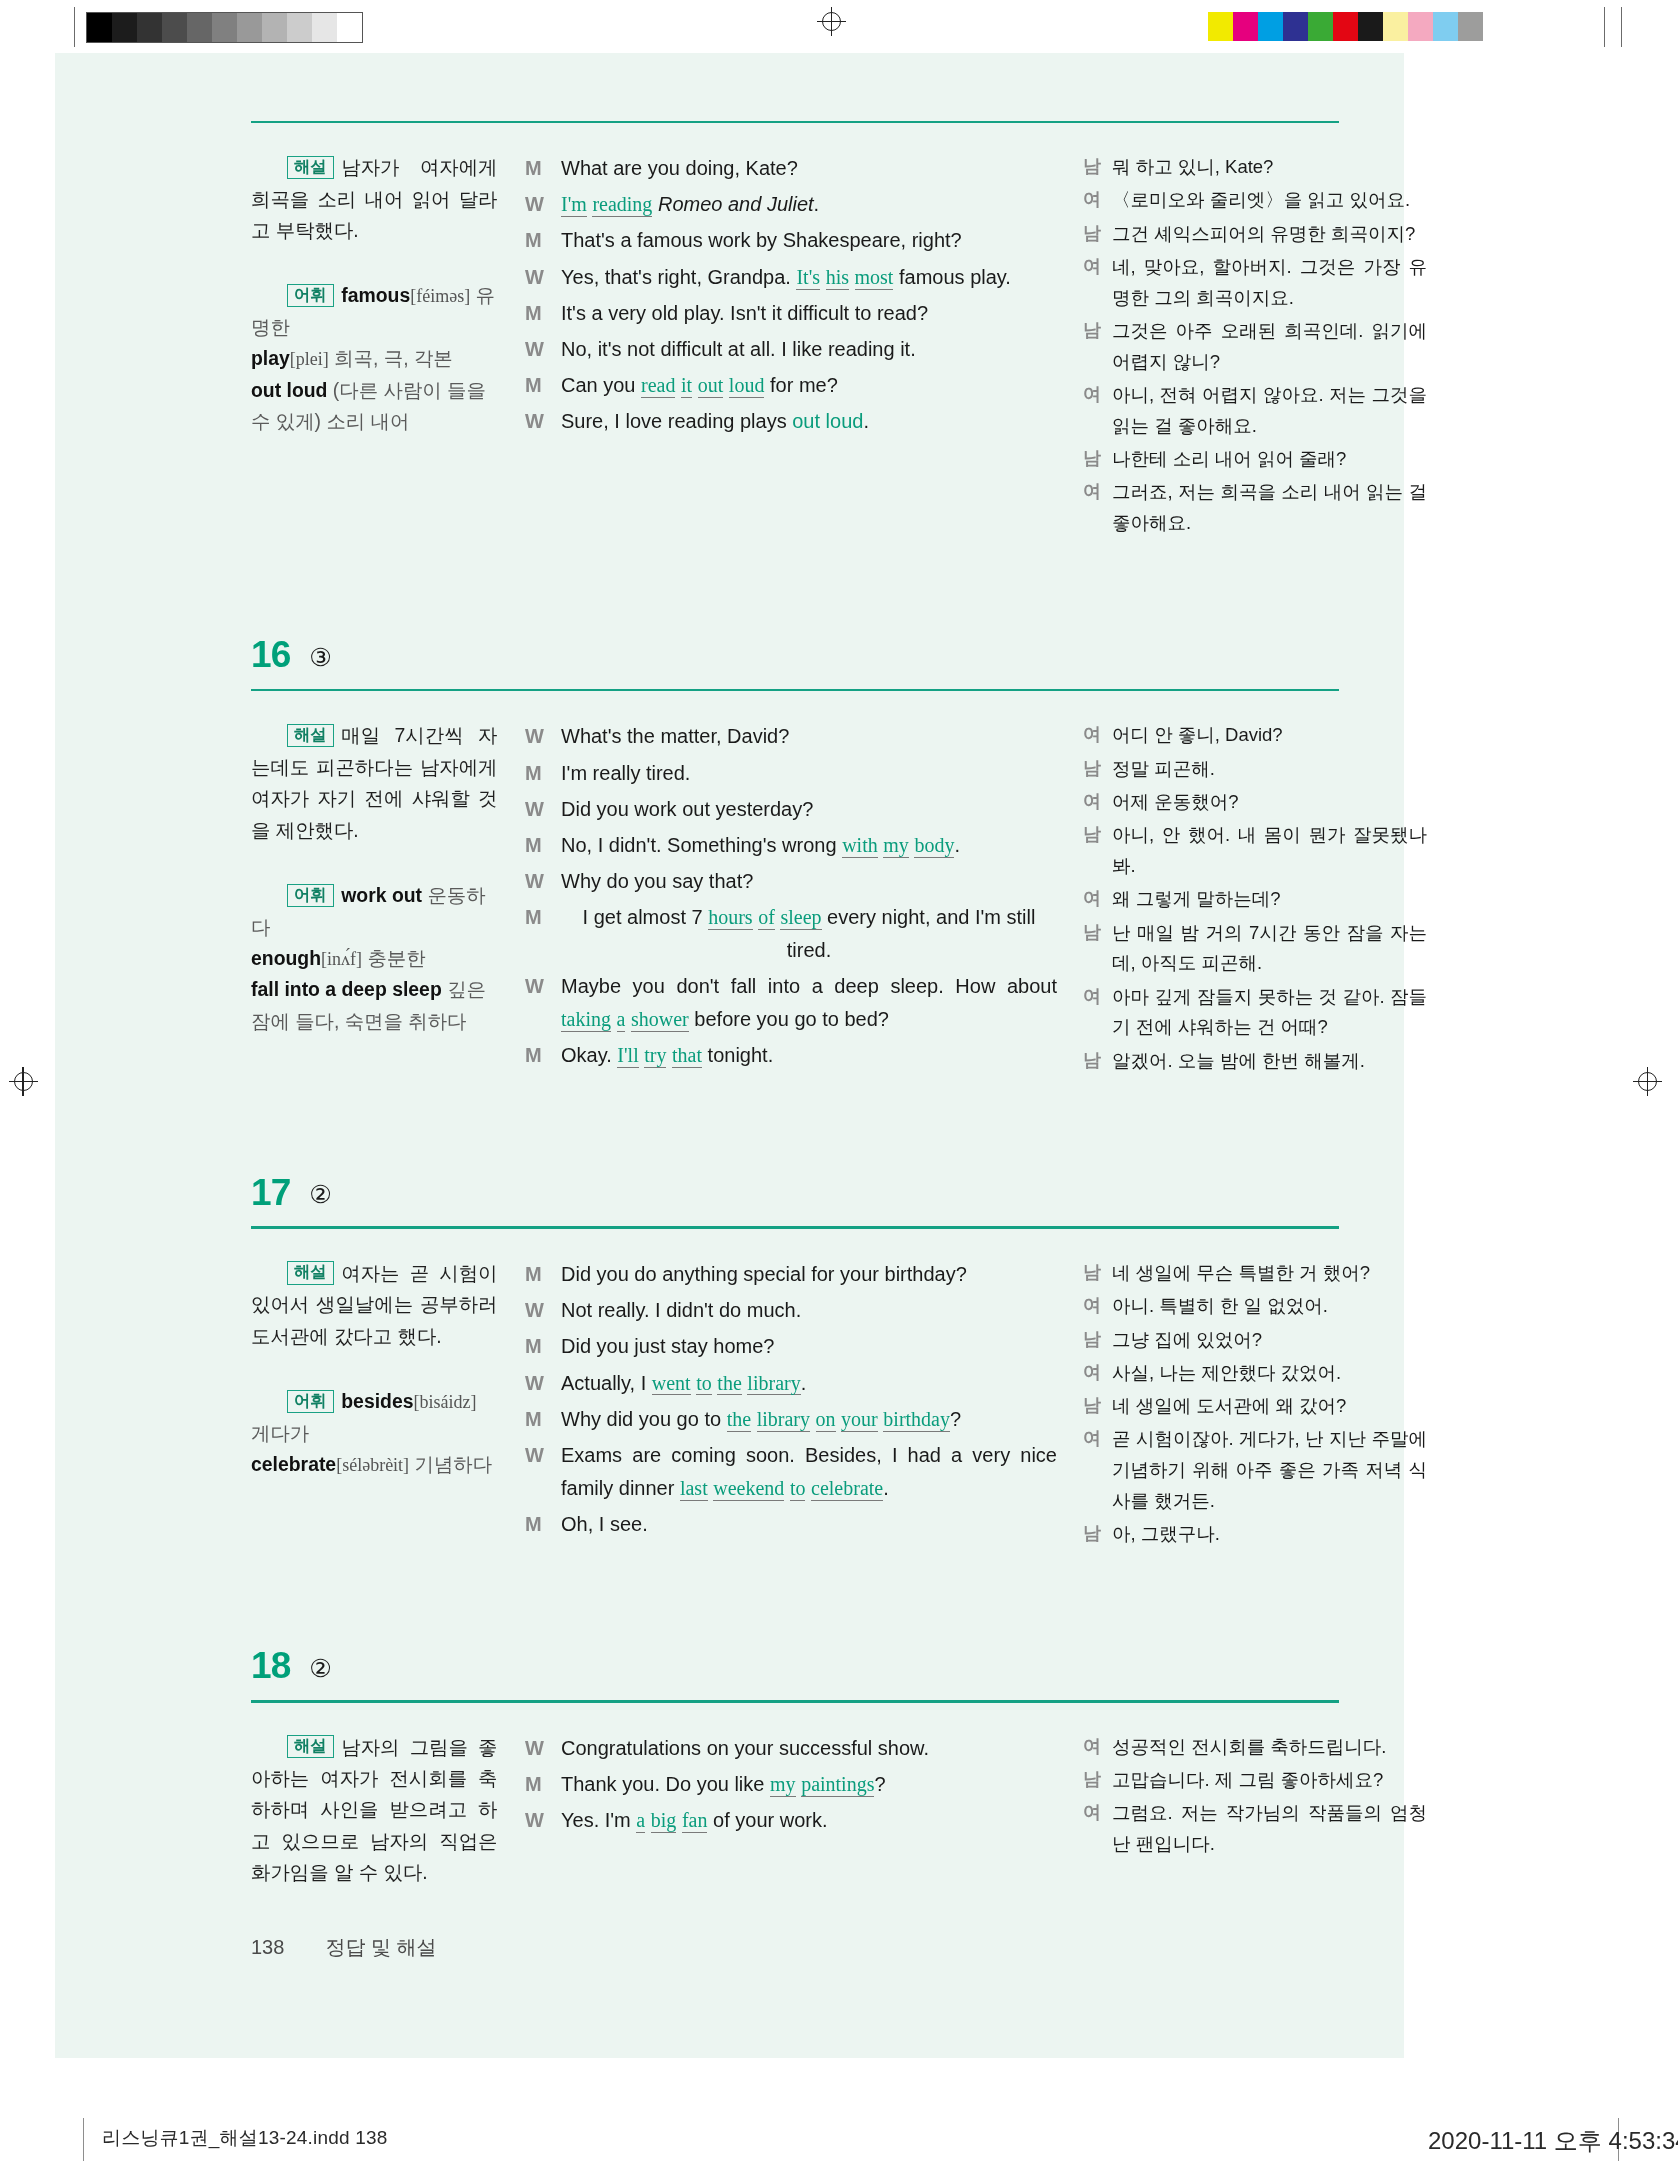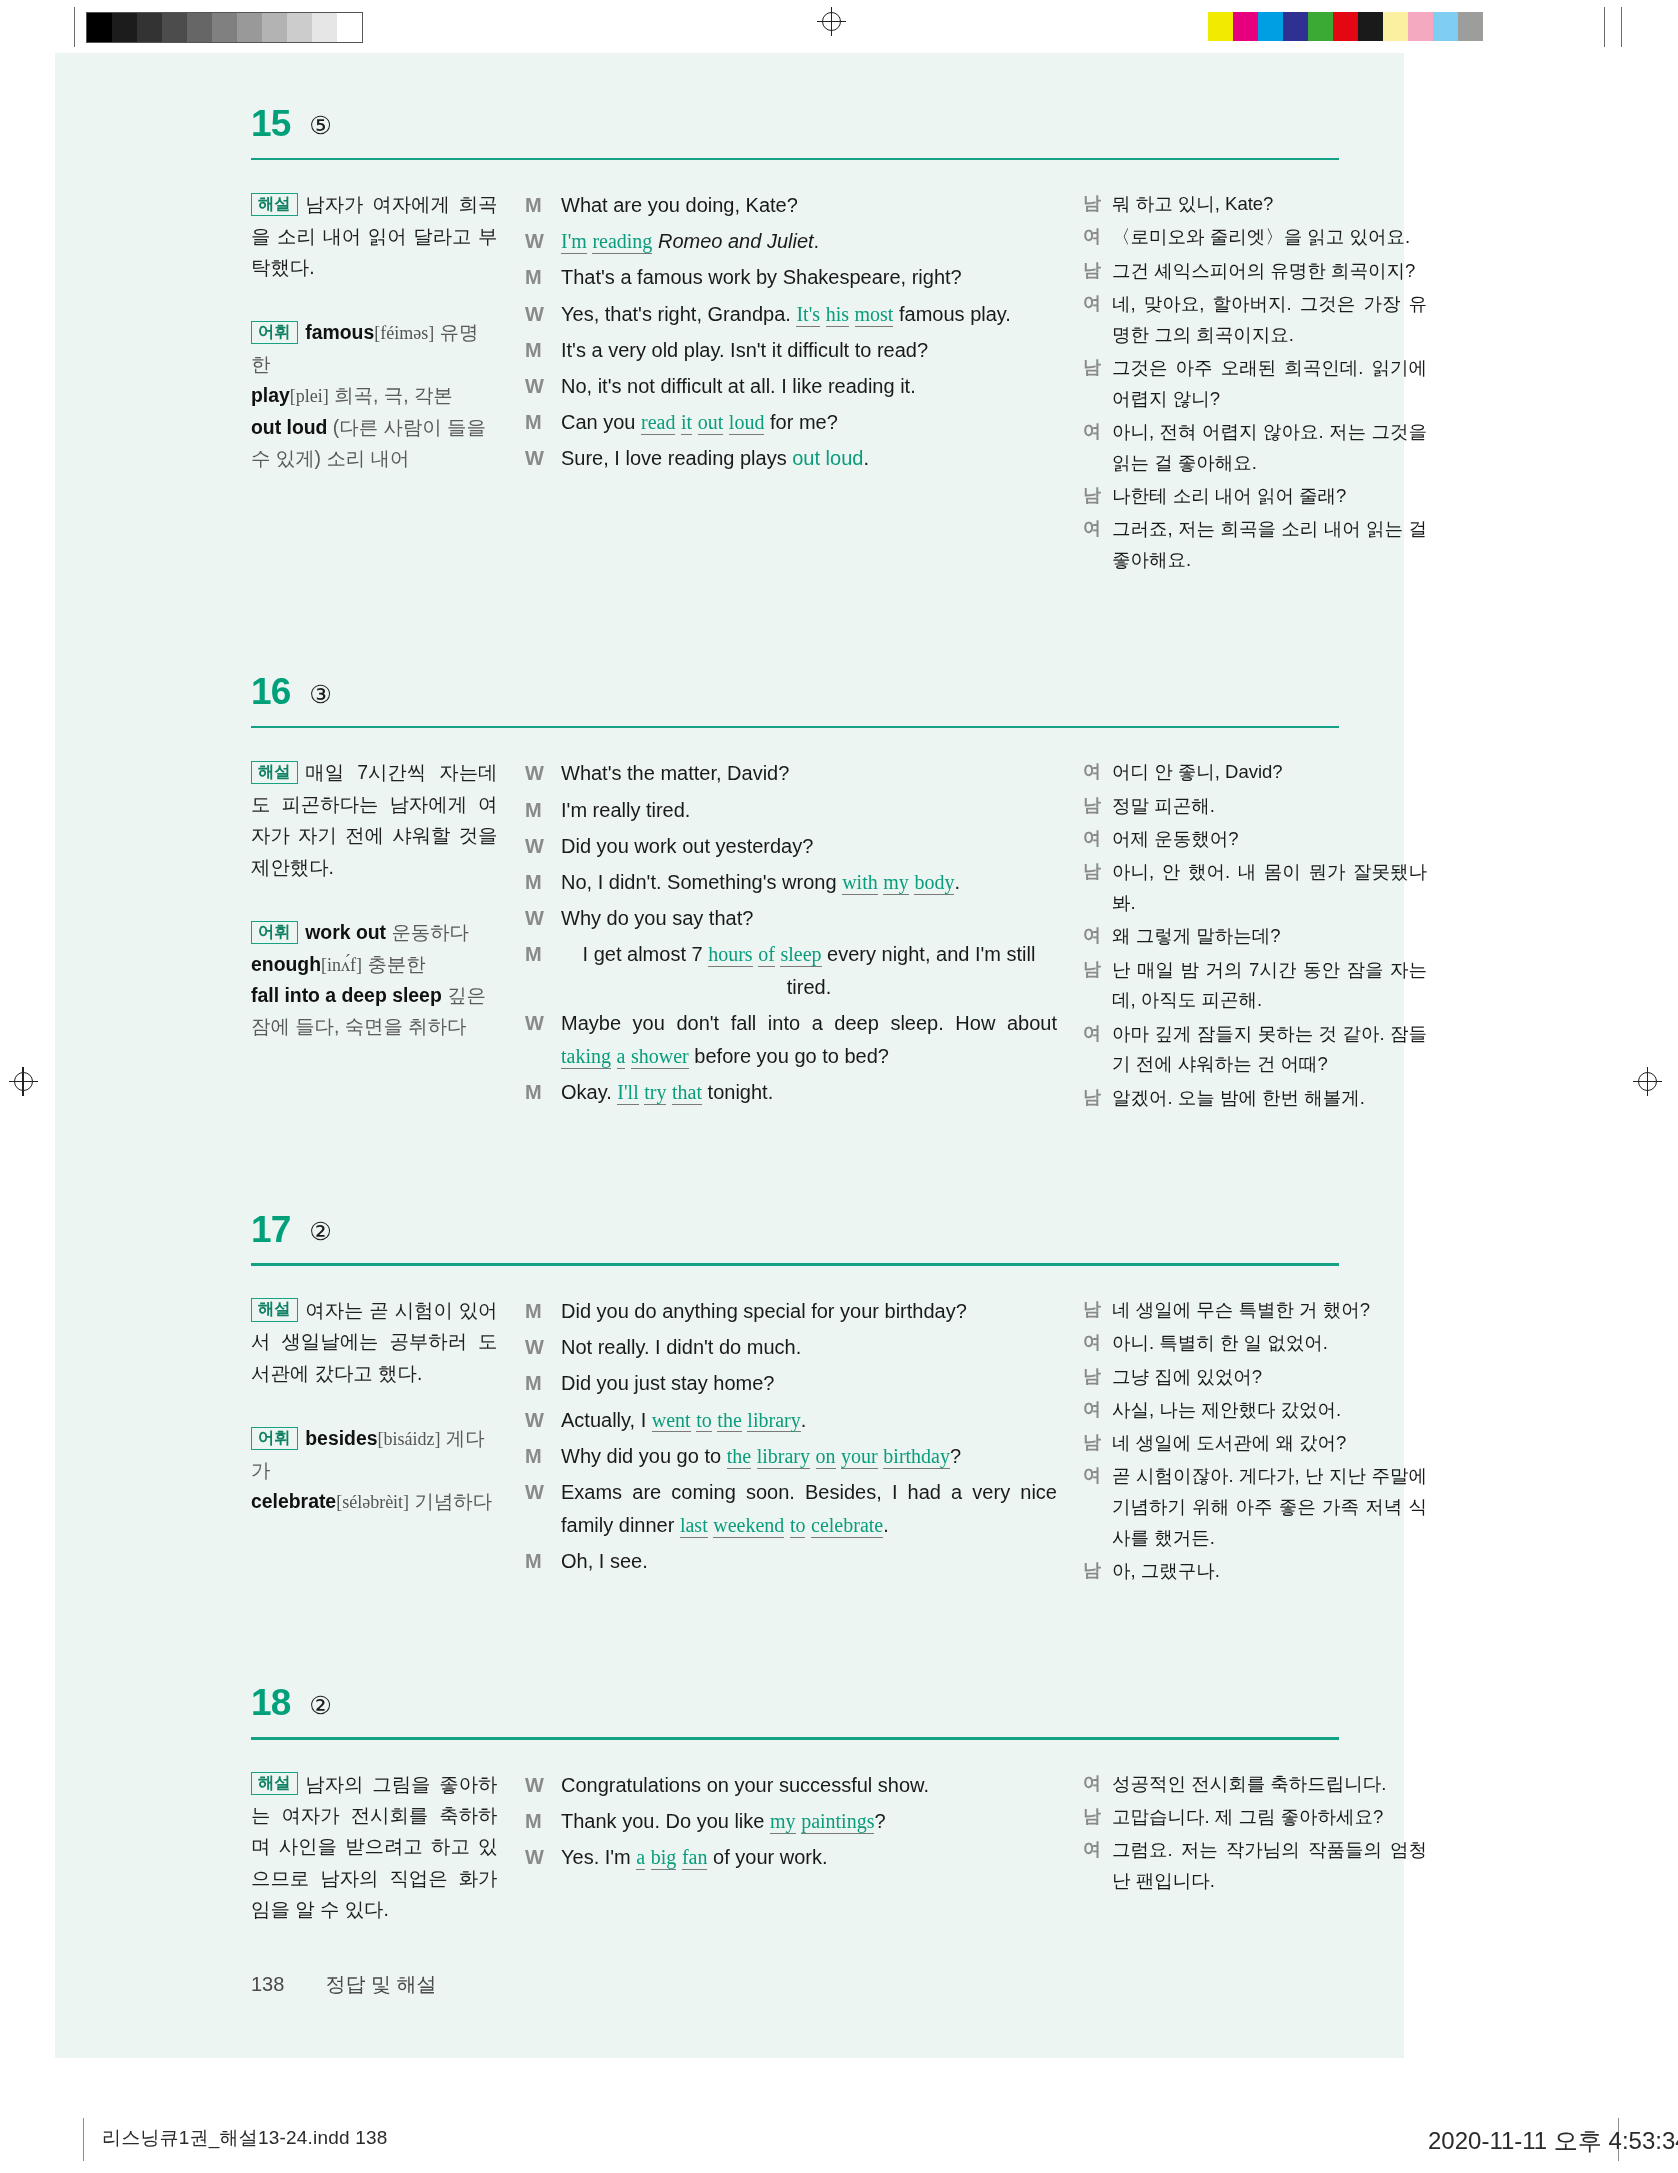--- a/index.html
+++ b/index.html
@@ -40,21 +40,21 @@
   .qans{font-size:25px;color:#1b1b1b;line-height:1;position:relative;top:-1.7px;}
   .qrule{height:2.6px;background:#14a184;margin:15.5px 0 0 55px;width:1088px;}
 
   .qbody{display:flex;padding-left:55px;margin-top:29px;}
 
   
   .notes{width:274px;flex:0 0 274px;padding-right:27.5px;box-sizing:border-box;}
   .note-tag{
     display:inline-block;border:1.4px solid #19a184;color:#108063;
     font-size:16.3px;font-weight:bold;padding:0.9px 6px 2.6px;line-height:1.1;
-    vertical-align:2.6px;margin-right:7.7px;background:transparent;
+    vertical-align:2.6px;margin-right:7.7px;background:transparent;margin-left:36px;
   }
   .note-para{font-size:19.4px;line-height:1.62;color:#1f1f1f;text-align:justify;margin:0 0 34px 0;}
   .note-para:last-child{margin-bottom:0;}
   .vocab{font-size:19.4px;line-height:1.62;color:#1f1f1f;margin:0;}
   .vocab b{font-weight:bold;color:#111;}
   .vocab .ipa{font-family:"Liberation Serif","DejaVu Serif",serif;color:#555;font-size:18px;}
   .vocab .kr{color:#5a5a5a;}
 
   
   .script{width:558px;flex:0 0 558px;padding-right:26px;box-sizing:border-box;}
@@ -130,24 +130,20 @@
     <em></em>
   </div>
 <div class="regmark" style="left:817px;top:2118px;">
     <em></em>
   </div>
 
 <div class="page">
   <div class="content">
 
     <div class="qblock">
-      <div class="qhead">
-        <span class="qnum">15</span>
-        <span class="qans">⑤</span>
-      </div>
       <div class="qrule"></div>
       <div class="qbody">
 
         <div class="notes">
           <p class="note-para"><span class="note-tag">해설</span><span>남자가 여자에게 희곡을 소리 내어 읽어 달라고 부탁했다.</span></p>
           <p class="vocab"><span class="note-tag">어휘</span><b>famous</b><span class="ipa">[féiməs]</span> <span class="kr">유명한</span><br><b>play</b><span class="ipa">[plei]</span> <span class="kr">희곡, 극, 각본</span><br><b>out loud</b> <span class="kr">(다른 사람이 들을 수 있게) 소리 내어</span></p>
         </div>
 
         <div class="script">
           <div class="line">

